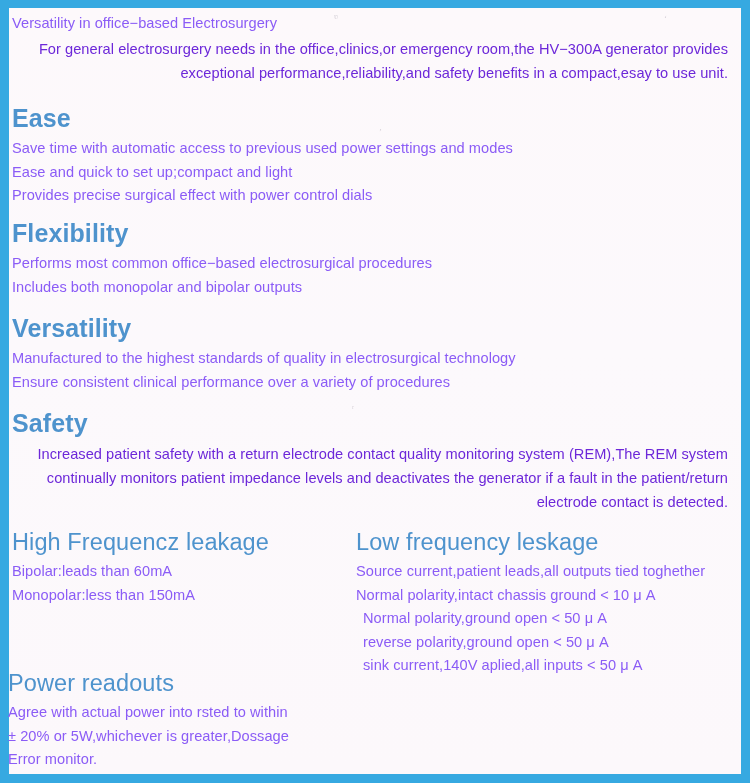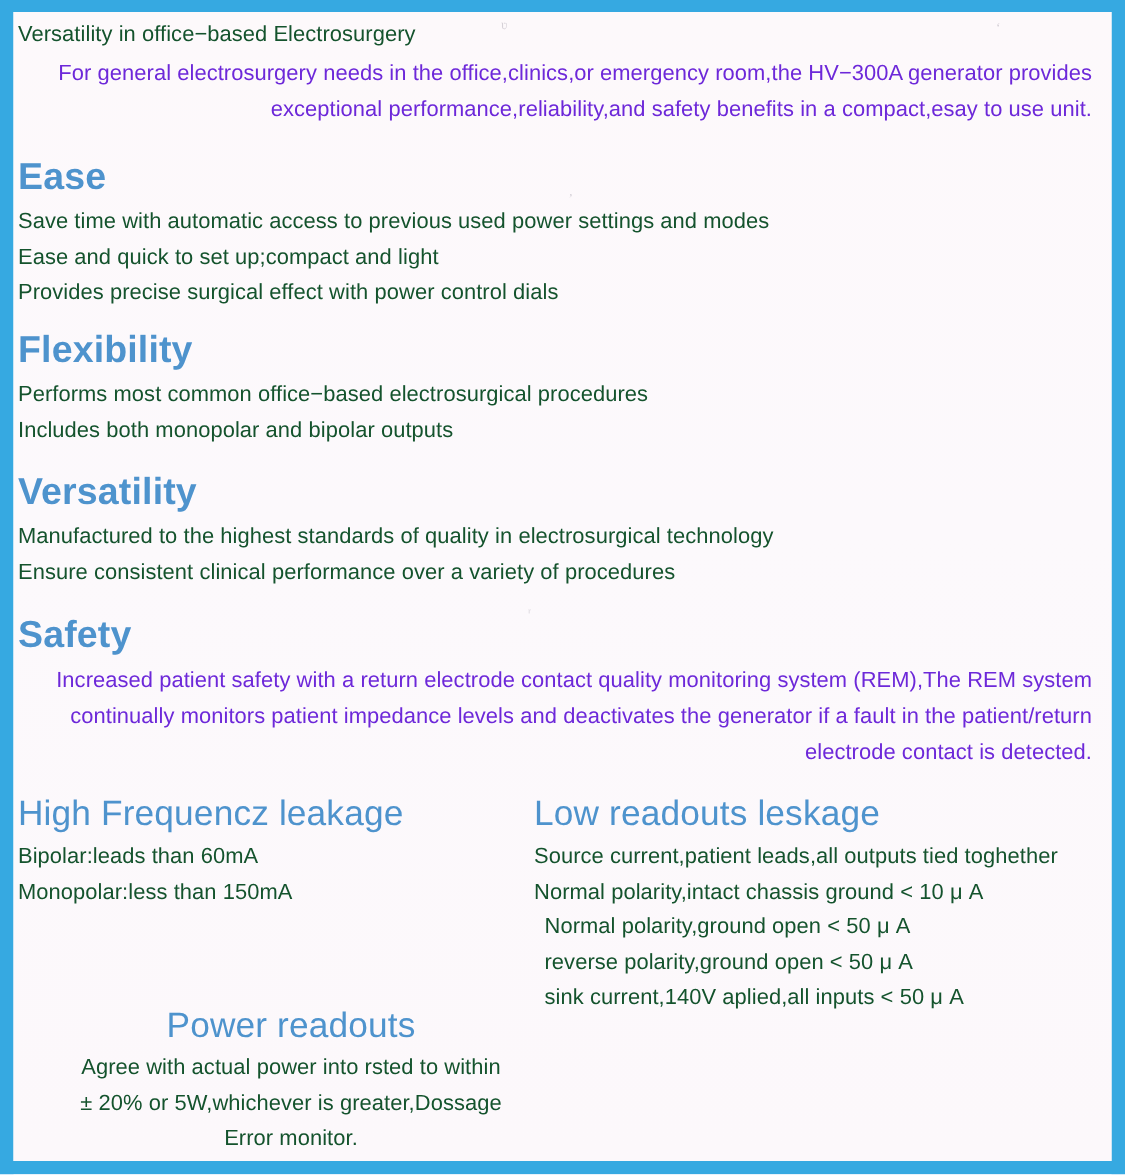--- a/index.html
+++ b/index.html
@@ -46,21 +46,21 @@
     opacity: .75;
   }
 
   h2.sec-head {
     color: #4e93cd;
     font-weight: normal;
     margin: 0;
     letter-spacing: .1px;
   }
   p.line {
-    color: #14532d;
+    color: #8b5cf6;
     margin: 0;
     font-size: 14.6px;
     line-height: 23.5px;
     letter-spacing: .05px;
     white-space: pre;
   }
   p.wrapline {
     color: #6d28d9;
     margin: 0;
     font-size: 14.6px;
@@ -83,21 +83,21 @@
   #sec-safety      { top: 408px; }
 
   
   #leak-left  { position: absolute; left: 12px;  top: 528px; width: 340px; }
   #leak-right { position: absolute; left: 356px; top: 528px; width: 372px; }
   #leak-left h2.sec-head, #leak-right h2.sec-head {
     font-size: 23.5px; line-height: 29px; margin-bottom: 3px;
   }
   #leak-right .indent { padding-left: 7px; }
 
-  #sec-power { position: absolute; left: 24px; top: 669px; width: 340px; text-align: center; }
+  #sec-power { position: absolute; left: 8px; top: 669px; width: 340px; }
   #sec-power h2.sec-head { font-size: 23.5px; line-height: 29px; margin-bottom: 3px; }
 </style>
 </head>
 <body>
 
 <div id="page">
 
   <div class="band band-top"></div>
   <div class="band band-bottom"></div>
   <div class="band band-left"></div>
@@ -142,21 +142,21 @@
     <p class="wrapline">electrode contact is detected.</p>
   </div>
 
   <div id="leak-left">
     <h2 class="sec-head">High Frequencz leakage</h2>
     <p class="line">Bipolar:leads than 60mA</p>
     <p class="line">Monopolar:less than 150mA</p>
   </div>
 
   <div id="leak-right">
-    <h2 class="sec-head">Low readouts leskage</h2>
+    <h2 class="sec-head">Low frequency leskage</h2>
     <p class="line">Source current,patient leads,all outputs tied toghether</p>
     <p class="line">Normal polarity,intact chassis ground &lt; 10 μ A</p>
     <p class="line indent">Normal polarity,ground open &lt; 50 μ A</p>
     <p class="line indent">reverse polarity,ground open &lt; 50 μ A</p>
     <p class="line indent">sink current,140V aplied,all inputs &lt; 50 μ A</p>
   </div>
 
   <div id="sec-power">
     <h2 class="sec-head">Power readouts</h2>
     <p class="line">Agree with actual power into rsted to within</p>

